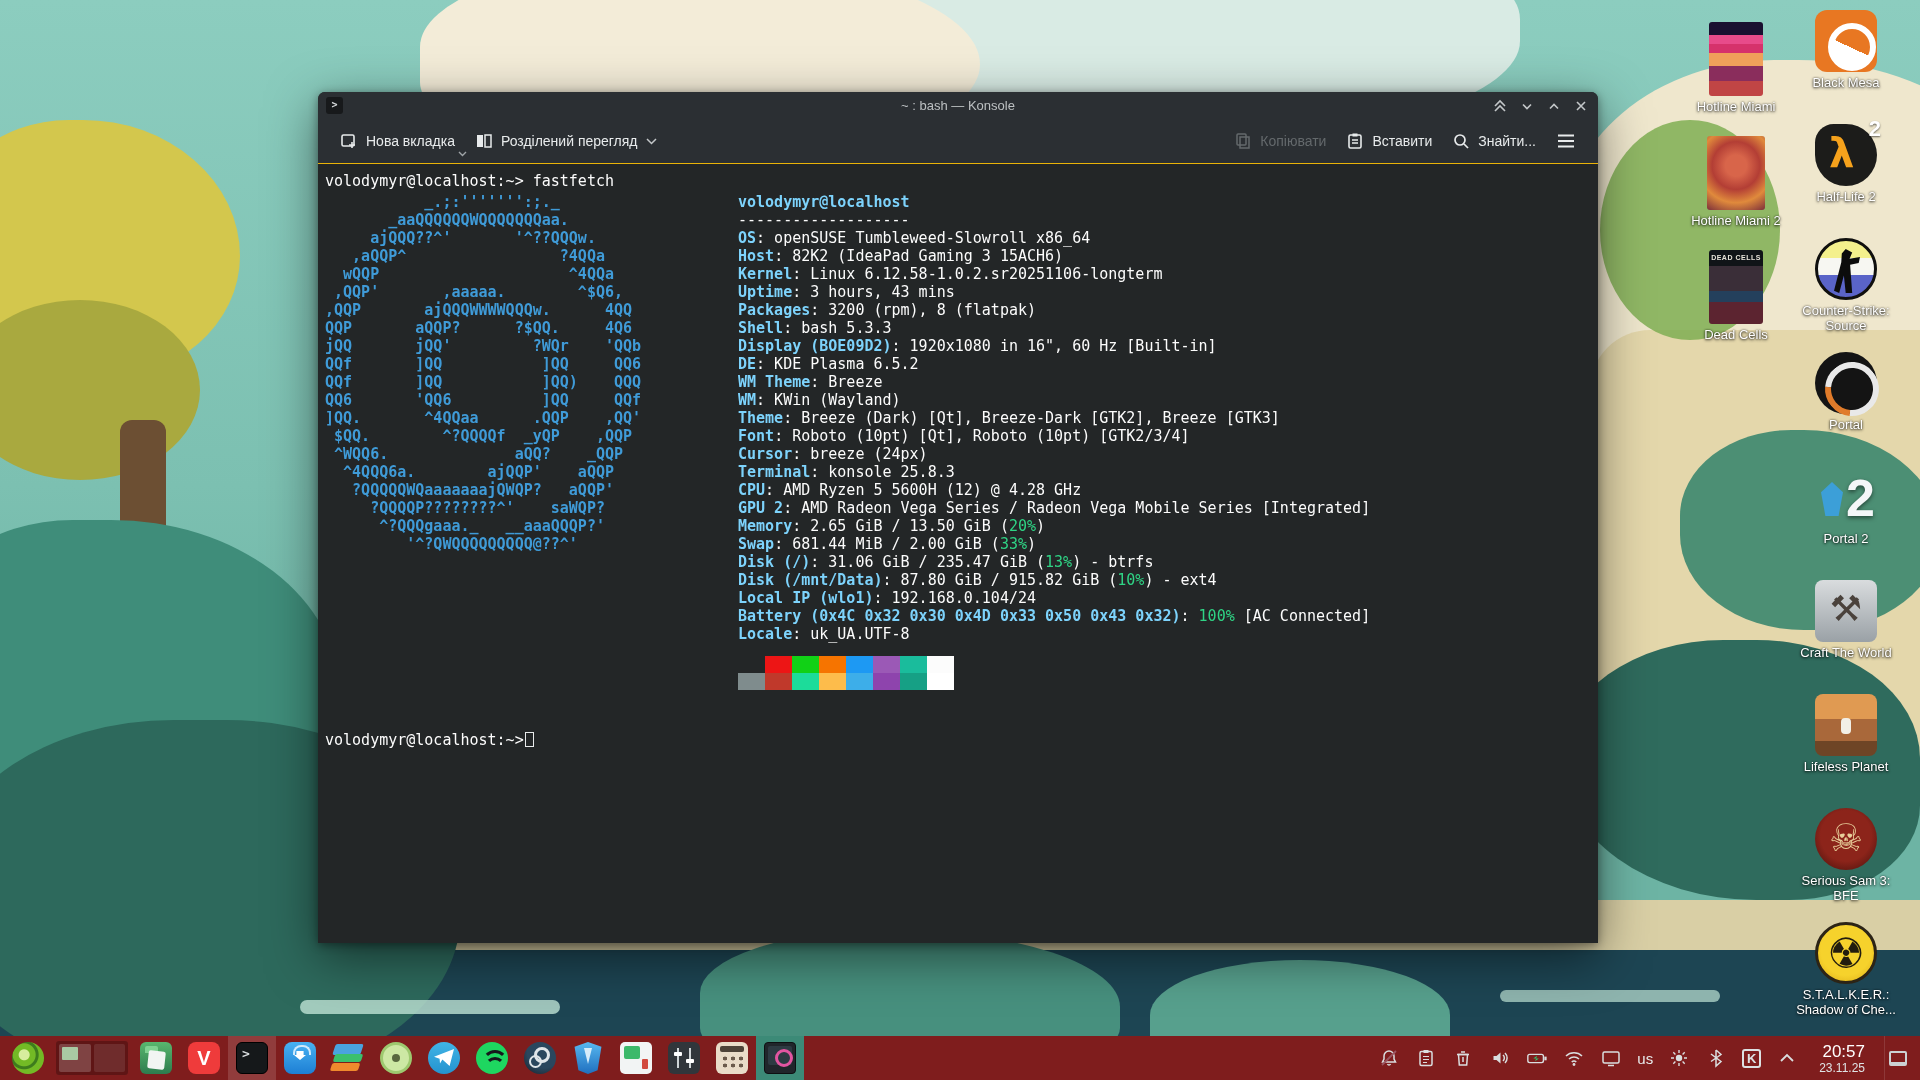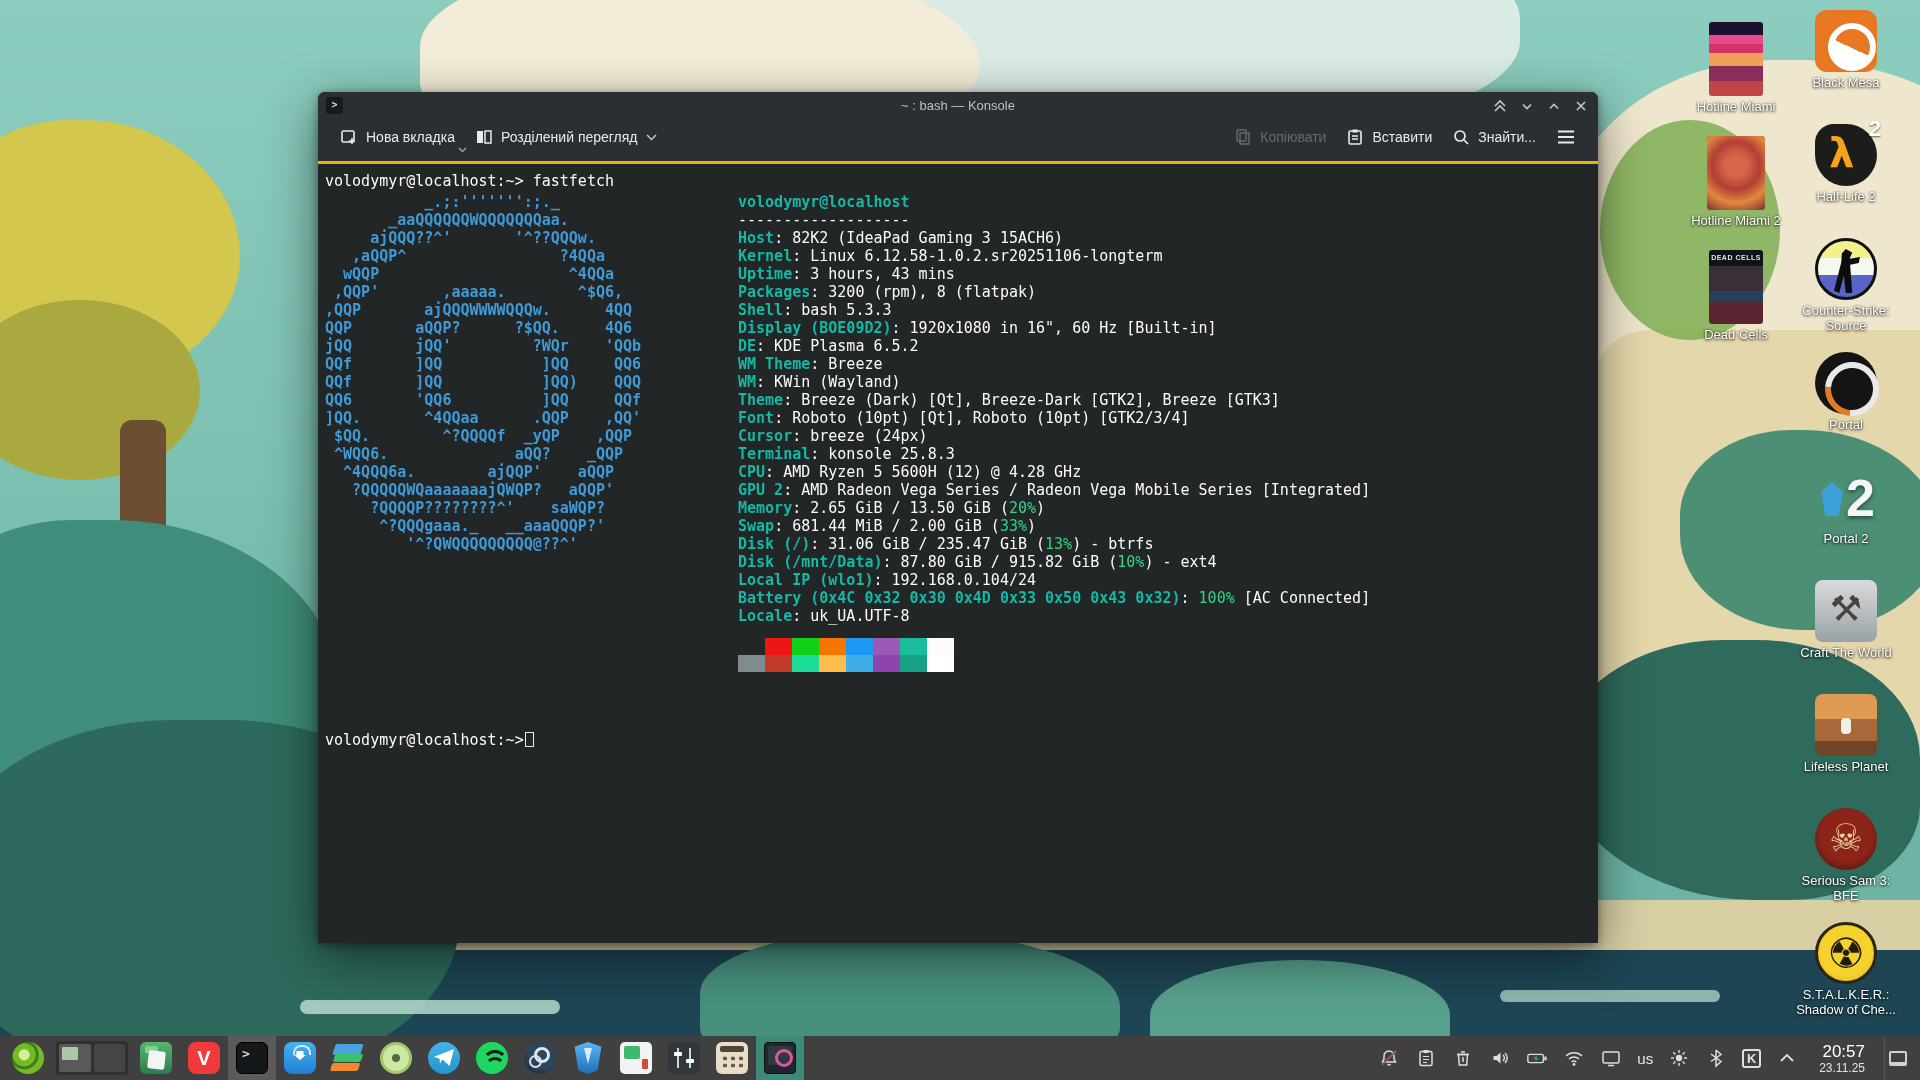--- a/index.html
+++ b/index.html
@@ -77,45 +77,45 @@
 
   
   .window { position:absolute; left:318px; top:92px; width:1280px; height:851px; background:#232627;
             border-radius:7px 7px 3px 3px; box-shadow:0 14px 50px rgba(0,0,0,.5), 0 2px 10px rgba(0,0,0,.4); }
   .titlebar { position:relative; height:27px; background:#2b2f33; border-radius:7px 7px 0 0;
               display:flex; align-items:center; justify-content:center; color:#bcc0c2; font-size:13px; }
   .win-icon { position:absolute; left:8px; top:5px; width:17px; height:17px; background:#17191b; border-radius:3px;
               color:#d3d7d9; font:bold 10px/15px "DejaVu Sans Mono",monospace; text-align:center; }
   .tb-buttons { position:absolute; right:10px; top:0; height:27px; display:flex; align-items:center; gap:13px; }
   .tb-buttons svg { display:block; }
-  .toolbar { height:45px; background:#2b2f33; display:flex; align-items:flex-start; padding:0 12px;
-             border-bottom:3px solid #eab308; color:#e8ebec; font-size:14px; }
+  .toolbar { height:45px; background:#2b2f33; display:flex; align-items:center; padding:0 12px;
+             border-bottom:1px solid #eab308; color:#e8ebec; font-size:14px; }
   .tbtn { display:flex; align-items:center; gap:8px; padding:0 10px; height:36px; border-radius:4px; position:relative; }
   .tbtn svg { display:block; }
   .tbtn.disabled { color:#64696c; }
   .toolbar .spacer { flex:1; }
   .mini-chev { position:absolute; right:-2px; bottom:2px; }
 
   .term { position:absolute; left:0; right:0; top:73px; bottom:0; background:#232627; overflow:hidden;
           font-family:"DejaVu Sans Mono",monospace; font-size:15px; line-height:18px; color:#fcfcfc; }
   .cmdline { position:absolute; left:7px; top:7px; white-space:pre; }
   .ascii { position:absolute; left:7px; top:28px; white-space:pre; color:#3f9bd8; font-weight:bold; }
   .ffinfo { position:absolute; left:420px; top:28px; }
   .ffline { white-space:pre; height:18px; }
-  .seg-k { color:#14b8a6; font-weight:bold; }
+  .seg-k { color:#7dd3fc; font-weight:bold; }
   .seg-g { color:#2fd485; }
   .seg-w { color:#fcfcfc; }
   .palette { margin-top:13px; }
   .prow { display:flex; height:17px; }
   .prow span { width:27px; height:17px; display:block; }
   .prompt2 { position:absolute; left:7px; top:566px; white-space:pre; }
   .cursor { display:inline-block; width:9px; height:15px; border:1px solid #e8ebec; vertical-align:-2px; margin-left:1px; }
 
   
-  .taskbar { position:absolute; left:0; bottom:0; width:1920px; height:44px; background:#404040;
+  .taskbar { position:absolute; left:0; bottom:0; width:1920px; height:44px; background:#7f1d1d;
              display:flex; align-items:center; padding:0 0 0 4px; z-index:5; }
   .launcher { display:flex; align-items:center; height:44px; }
   .slot { width:48px; height:44px; display:flex; align-items:center; justify-content:center; flex:none; }
   .slot.wide { width:80px; }
   .slot.active-app { background:rgba(255,255,255,.14); }
   .slot.active-shot { background:#3c8a77; }
   .tbi { width:32px; height:32px; position:relative; flex:none; }
   .tb-app-launcher { border-radius:50%; background:radial-gradient(circle at 38% 40%, #d6ed9e 0 5px, #73ba25 6px 11px, #3e7c1d 12px 14px, #73ba25 15px); }
   .tb-pager { width:72px; height:34px; display:grid; grid-template-columns:1fr 1fr; gap:3px; padding:3px; background:rgba(0,0,0,.25); border-radius:3px; }
   .tb-pager .pg { background:rgba(255,255,255,.10); position:relative; border-radius:2px; }
@@ -370,20 +370,21 @@
  ^WQQ6.              aQQ?    _QQP
   ^4QQQ6a.        ajQQP'    aQQP
    ?QQQQQWQaaaaaaajQWQP?   aQQP'
      ?QQQQP????????^'    saWQP?
       ^?QQQgaaa._   __aaaQQQP?'
          '^?QWQQQQQQQQQ@??^'</pre>
     <div class="ffinfo" id="ffinfo">
       <div class="ffline"><span class="seg-k">volodymyr@localhost</span></div>
       <div class="ffline"><span class="seg-w">-------------------</span></div>
       <div id="ff-lines">
+          <div class="ffline"><span class="seg-k">OS</span><span class="seg-w">: openSUSE Tumbleweed-Slowroll x86_64</span></div>
           <div class="ffline"><span class="seg-k">Host</span><span class="seg-w">: 82K2 (IdeaPad Gaming 3 15ACH6)</span></div>
           <div class="ffline"><span class="seg-k">Kernel</span><span class="seg-w">: Linux 6.12.58-1.0.2.sr20251106-longterm</span></div>
           <div class="ffline"><span class="seg-k">Uptime</span><span class="seg-w">: 3 hours, 43 mins</span></div>
           <div class="ffline"><span class="seg-k">Packages</span><span class="seg-w">: 3200 (rpm), 8 (flatpak)</span></div>
           <div class="ffline"><span class="seg-k">Shell</span><span class="seg-w">: bash 5.3.3</span></div>
           <div class="ffline"><span class="seg-k">Display (BOE09D2)</span><span class="seg-w">: 1920x1080 in 16", 60 Hz [Built-in]</span></div>
           <div class="ffline"><span class="seg-k">DE</span><span class="seg-w">: KDE Plasma 6.5.2</span></div>
           <div class="ffline"><span class="seg-k">WM Theme</span><span class="seg-w">: Breeze</span></div>
           <div class="ffline"><span class="seg-k">WM</span><span class="seg-w">: KWin (Wayland)</span></div>
           <div class="ffline"><span class="seg-k">Theme</span><span class="seg-w">: Breeze (Dark) [Qt], Breeze-Dark [GTK2], Breeze [GTK3]</span></div>

